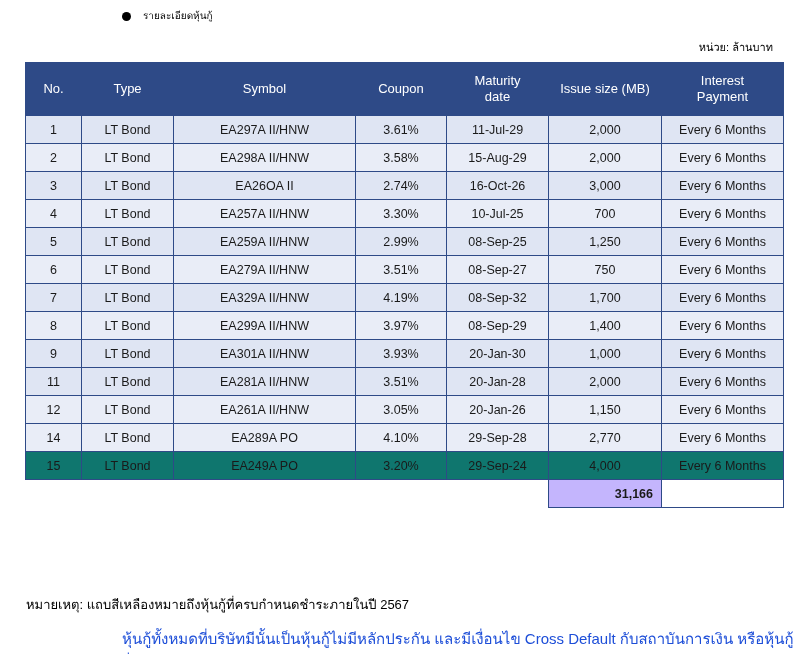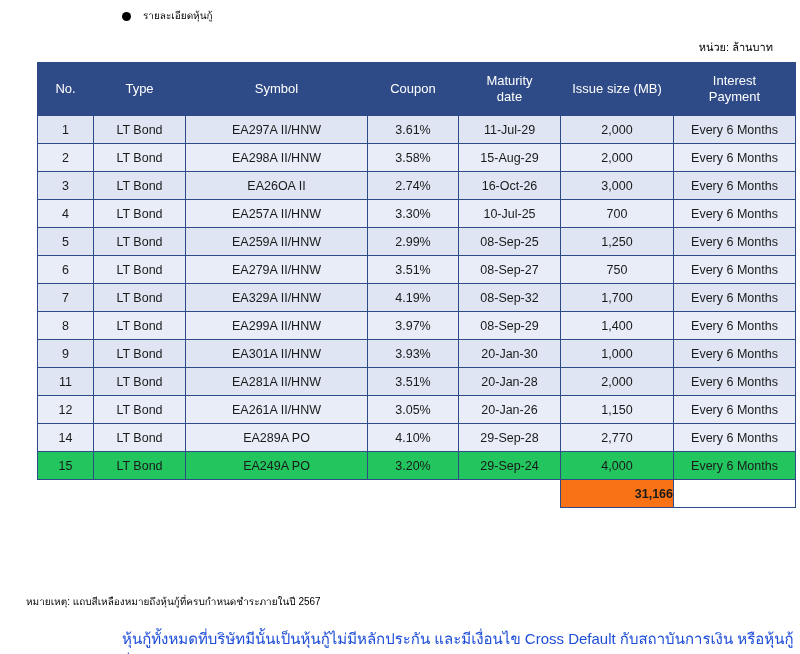--- a/index.html
+++ b/index.html
@@ -46,21 +46,21 @@
   .unit-label {
     position: absolute;
     right: 27px;
     top: 38px;
     font-size: 11px;
     color: #000;
   }
   
   .table-wrap {
     position: absolute;
-    left: 37px;
+    left: 25px;
     top: 62px;
     width: 648px;
   }
   table.bond-table {
     border-collapse: collapse;
     width: 758px;
     table-layout: fixed;
   }
   table.bond-table th,
   table.bond-table td {
@@ -81,52 +81,53 @@
     line-height: 1.25;
     border: 1px solid #2e4a87;
   }
   tbody tr td {
     background: #dfe5f3;
   }
   tbody tr.alt td {
     background: #e9edf7;
   }
   tbody tr.highlight td {
-    background: #22c55e;
+    background: #0f766e;
     color: #1a1a1a;
   }
   td.num-right {
     text-align: right;
     padding-right: 8px;
   }
   
   tr.total-row td {
     background: #ffffff;
     border: none;
   }
   tr.total-row td.total-cells {
     border: 1px solid #2e4a87;
     background: #ffffff;
   }
   tr.total-row td.total-value {
     border: 1px solid #2e4a87;
-    background: #f97316;
+    background: #c4b5fd;
     text-align: right;
+    padding-right: 8px;
     font-weight: bold;
   }
   tr.total-row td.blank-left {
     border: none;
     background: #ffffff;
   }
   
   .note1 {
     position: absolute;
     left: 26px;
     top: 594px;
-    font-size: 10px;
+    font-size: 13px;
     color: #000;
   }
   .note2 {
     position: absolute;
     left: 122px;
     top: 627px;
     font-size: 15px;
     color: #1d4ed8;
   }
   col.c-no { width: 56px; }

